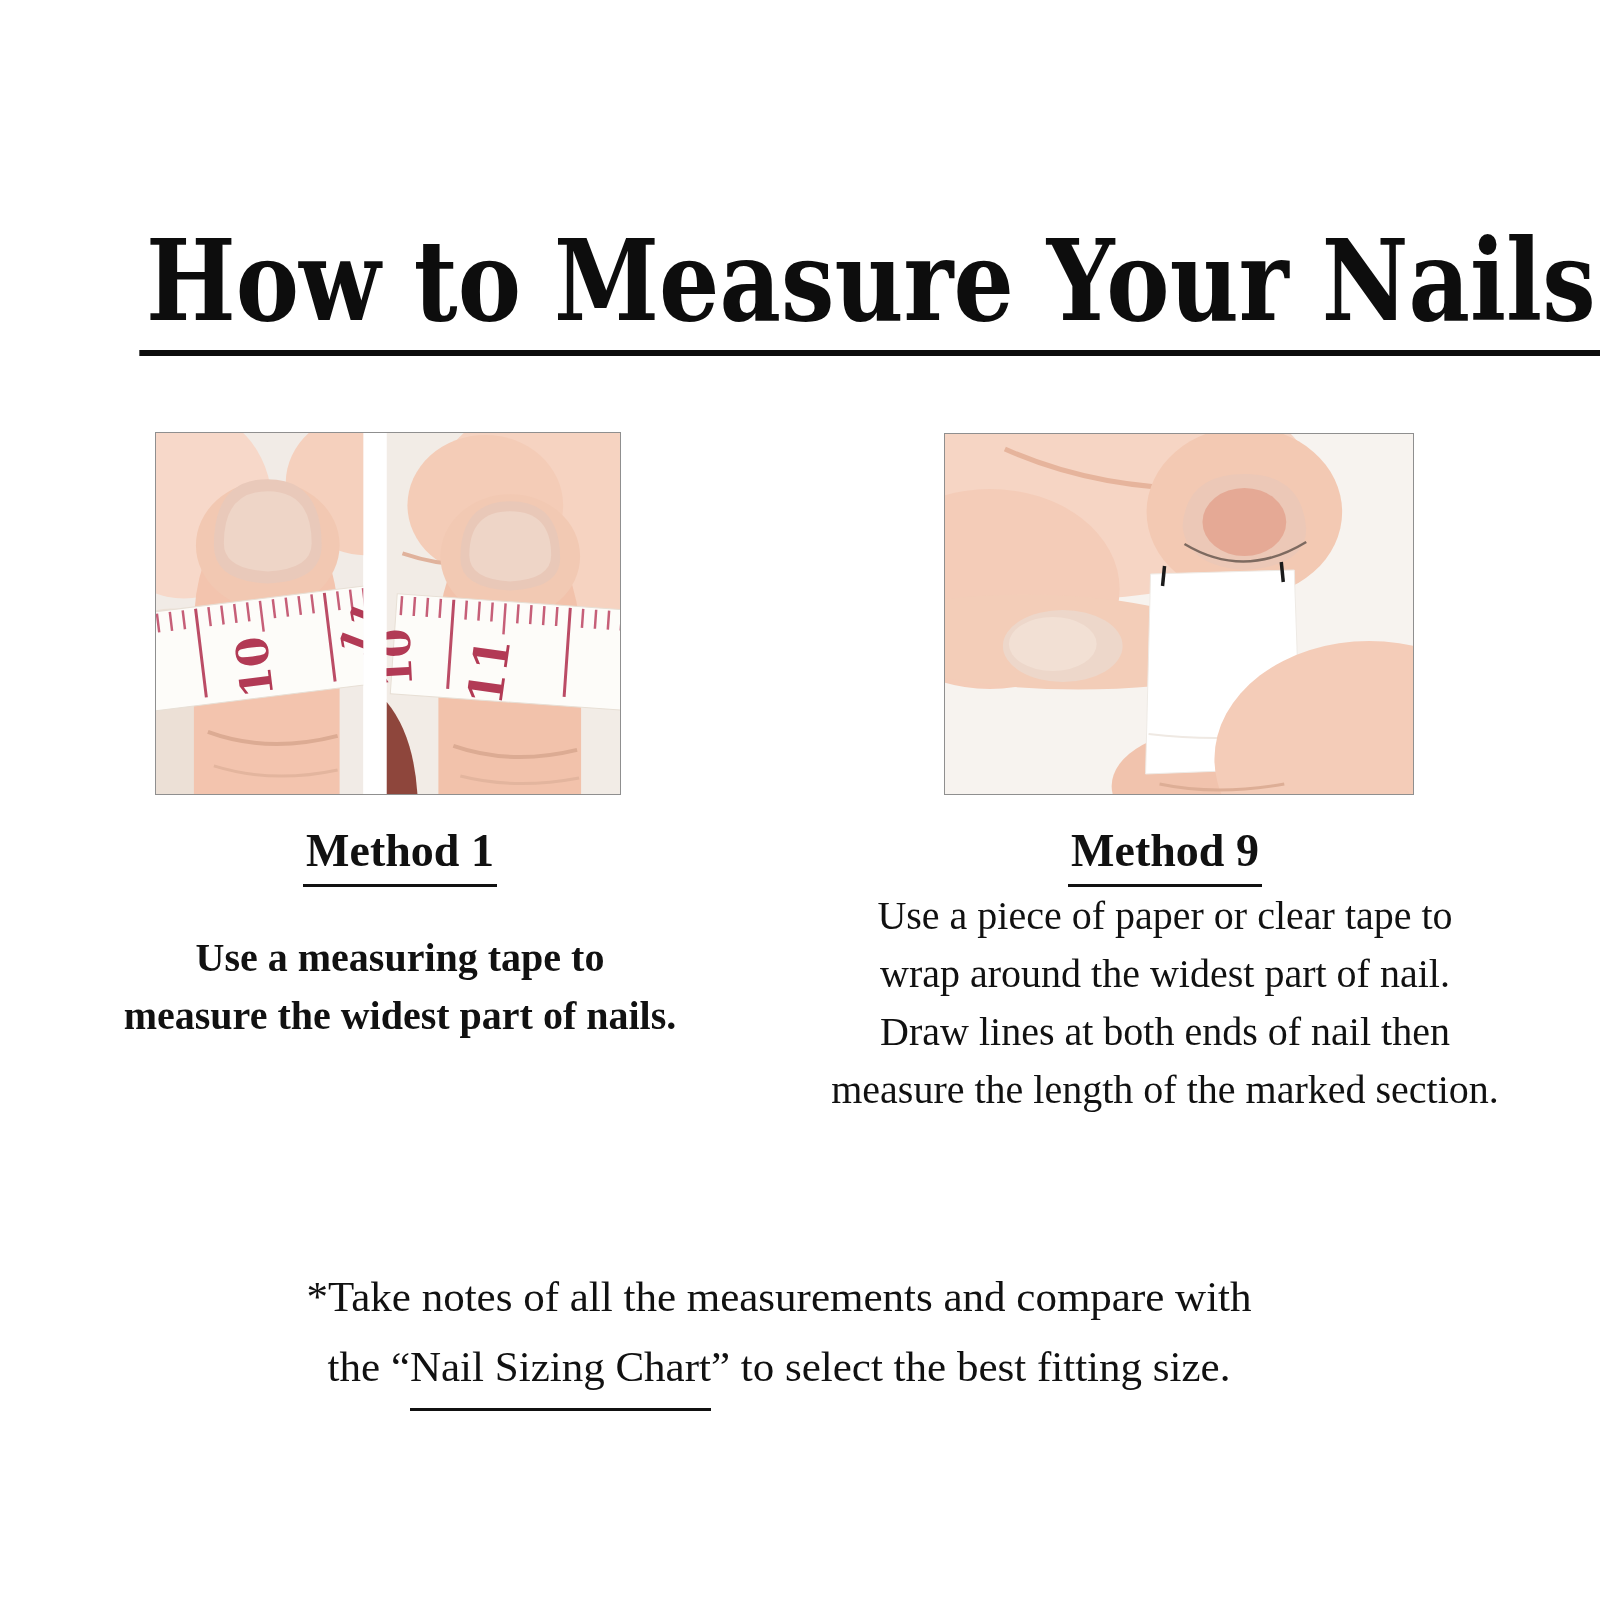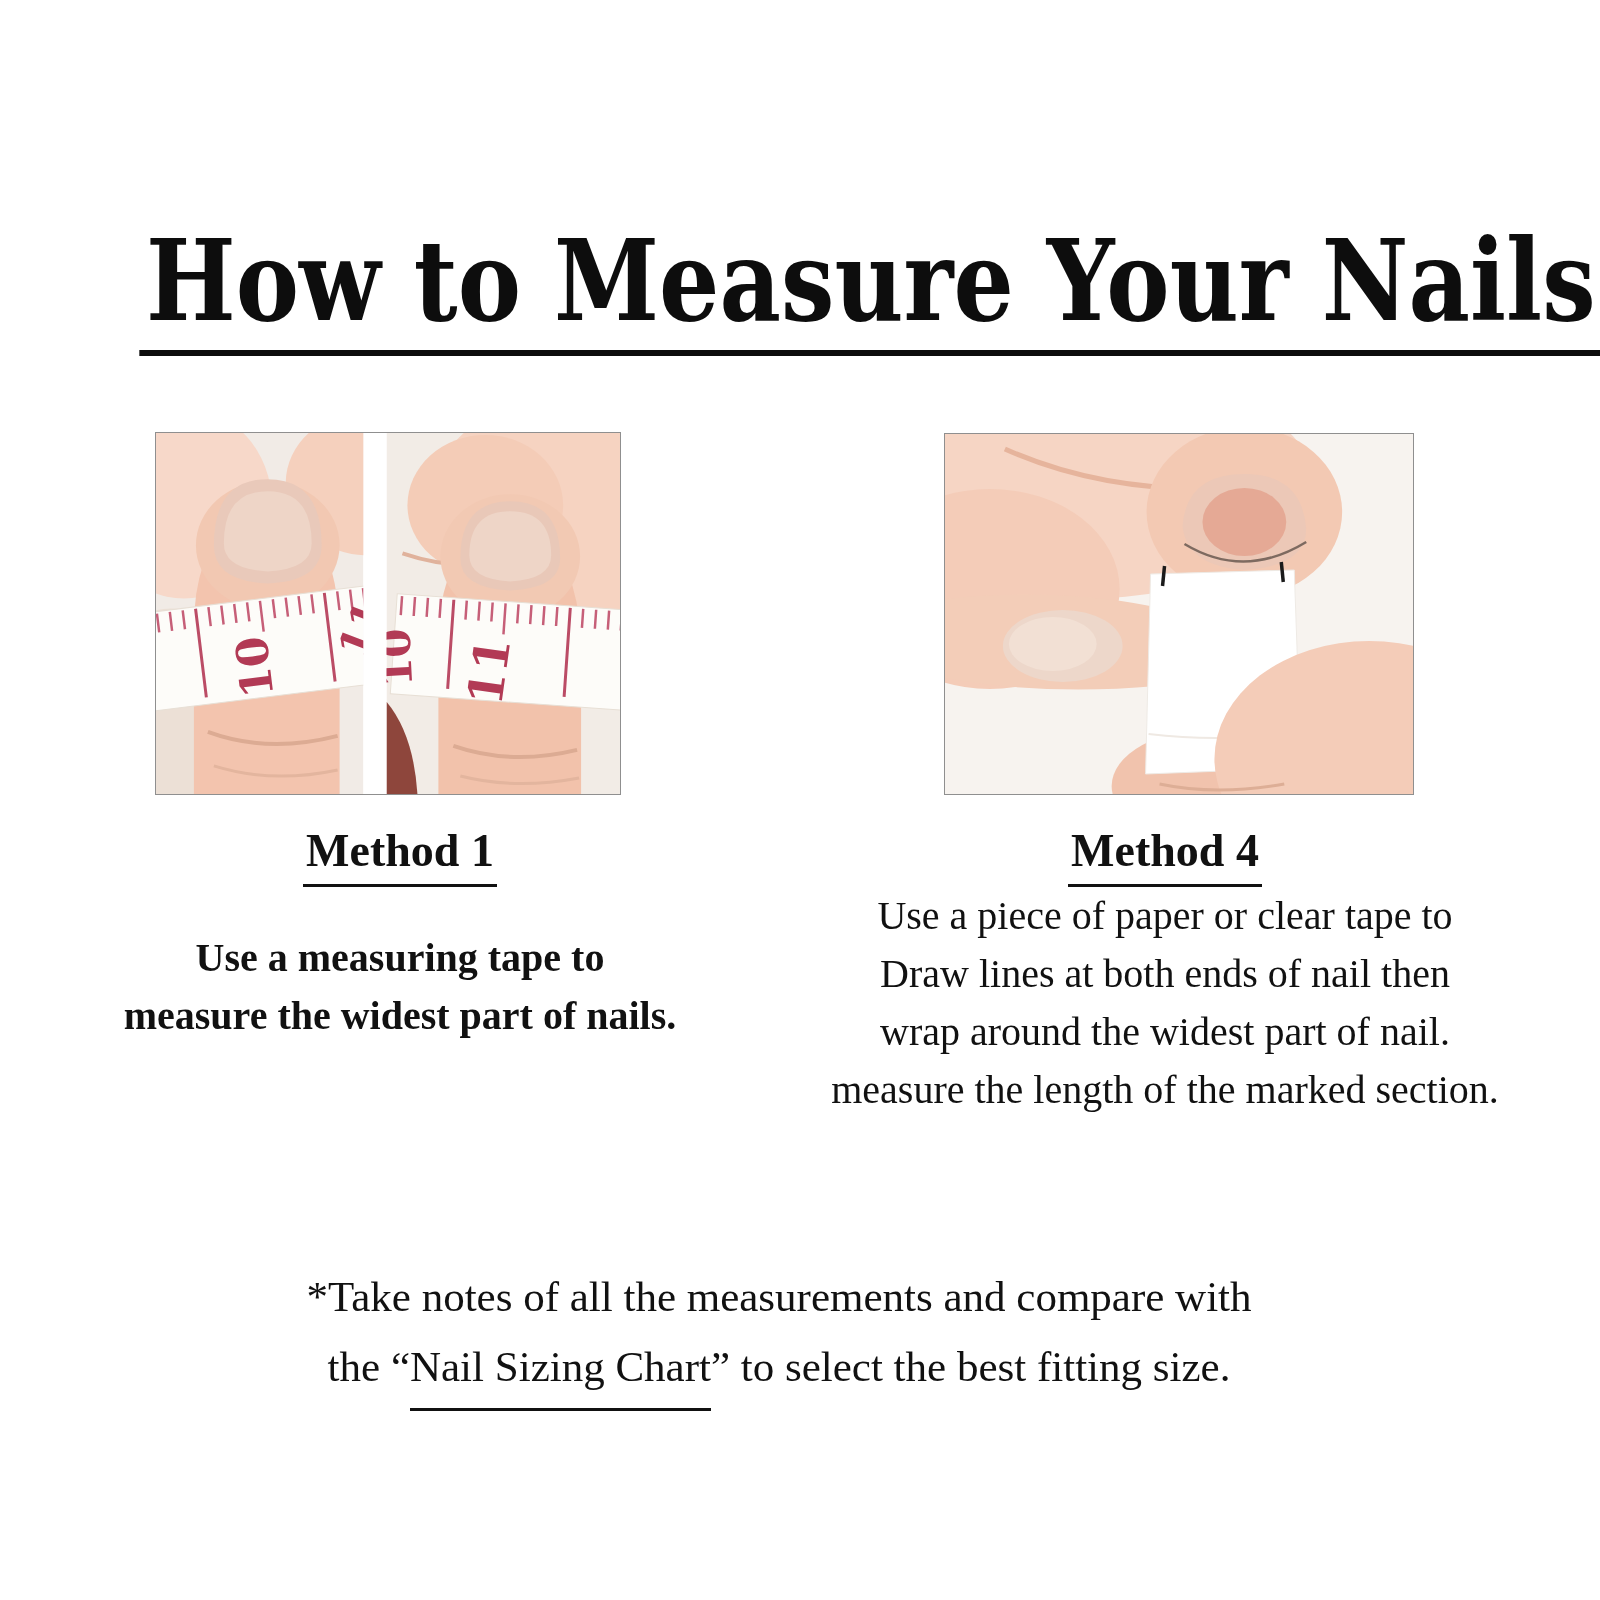--- a/index.html
+++ b/index.html
@@ -134,25 +134,25 @@
 
   <div class="col" id="col1">
     <div class="method-label">Method 1</div>
     <div class="desc">
       <div>Use a measuring tape to</div>
       <div>measure the widest part of nails.</div>
     </div>
   </div>
 
   <div class="col" id="col2">
-    <div class="method-label">Method 4</div>
+    <div class="method-label">Method 9</div>
     <div class="desc">
       <div>Use a piece of paper  or clear tape to</div>
+      <div>wrap around the widest part of nail.</div>
       <div>Draw lines at both ends of nail then</div>
-      <div>wrap around the widest part of nail.</div>
       <div>measure the length of the marked section.</div>
     </div>
   </div>
 
   <div class="footnote">
     <div>*Take notes of all the measurements and compare with</div>
     <div><span>the “</span><span class="chart-ref">Nail Sizing Chart</span><span>” to select the best fitting size.</span></div>
   </div>
 
 </div>

